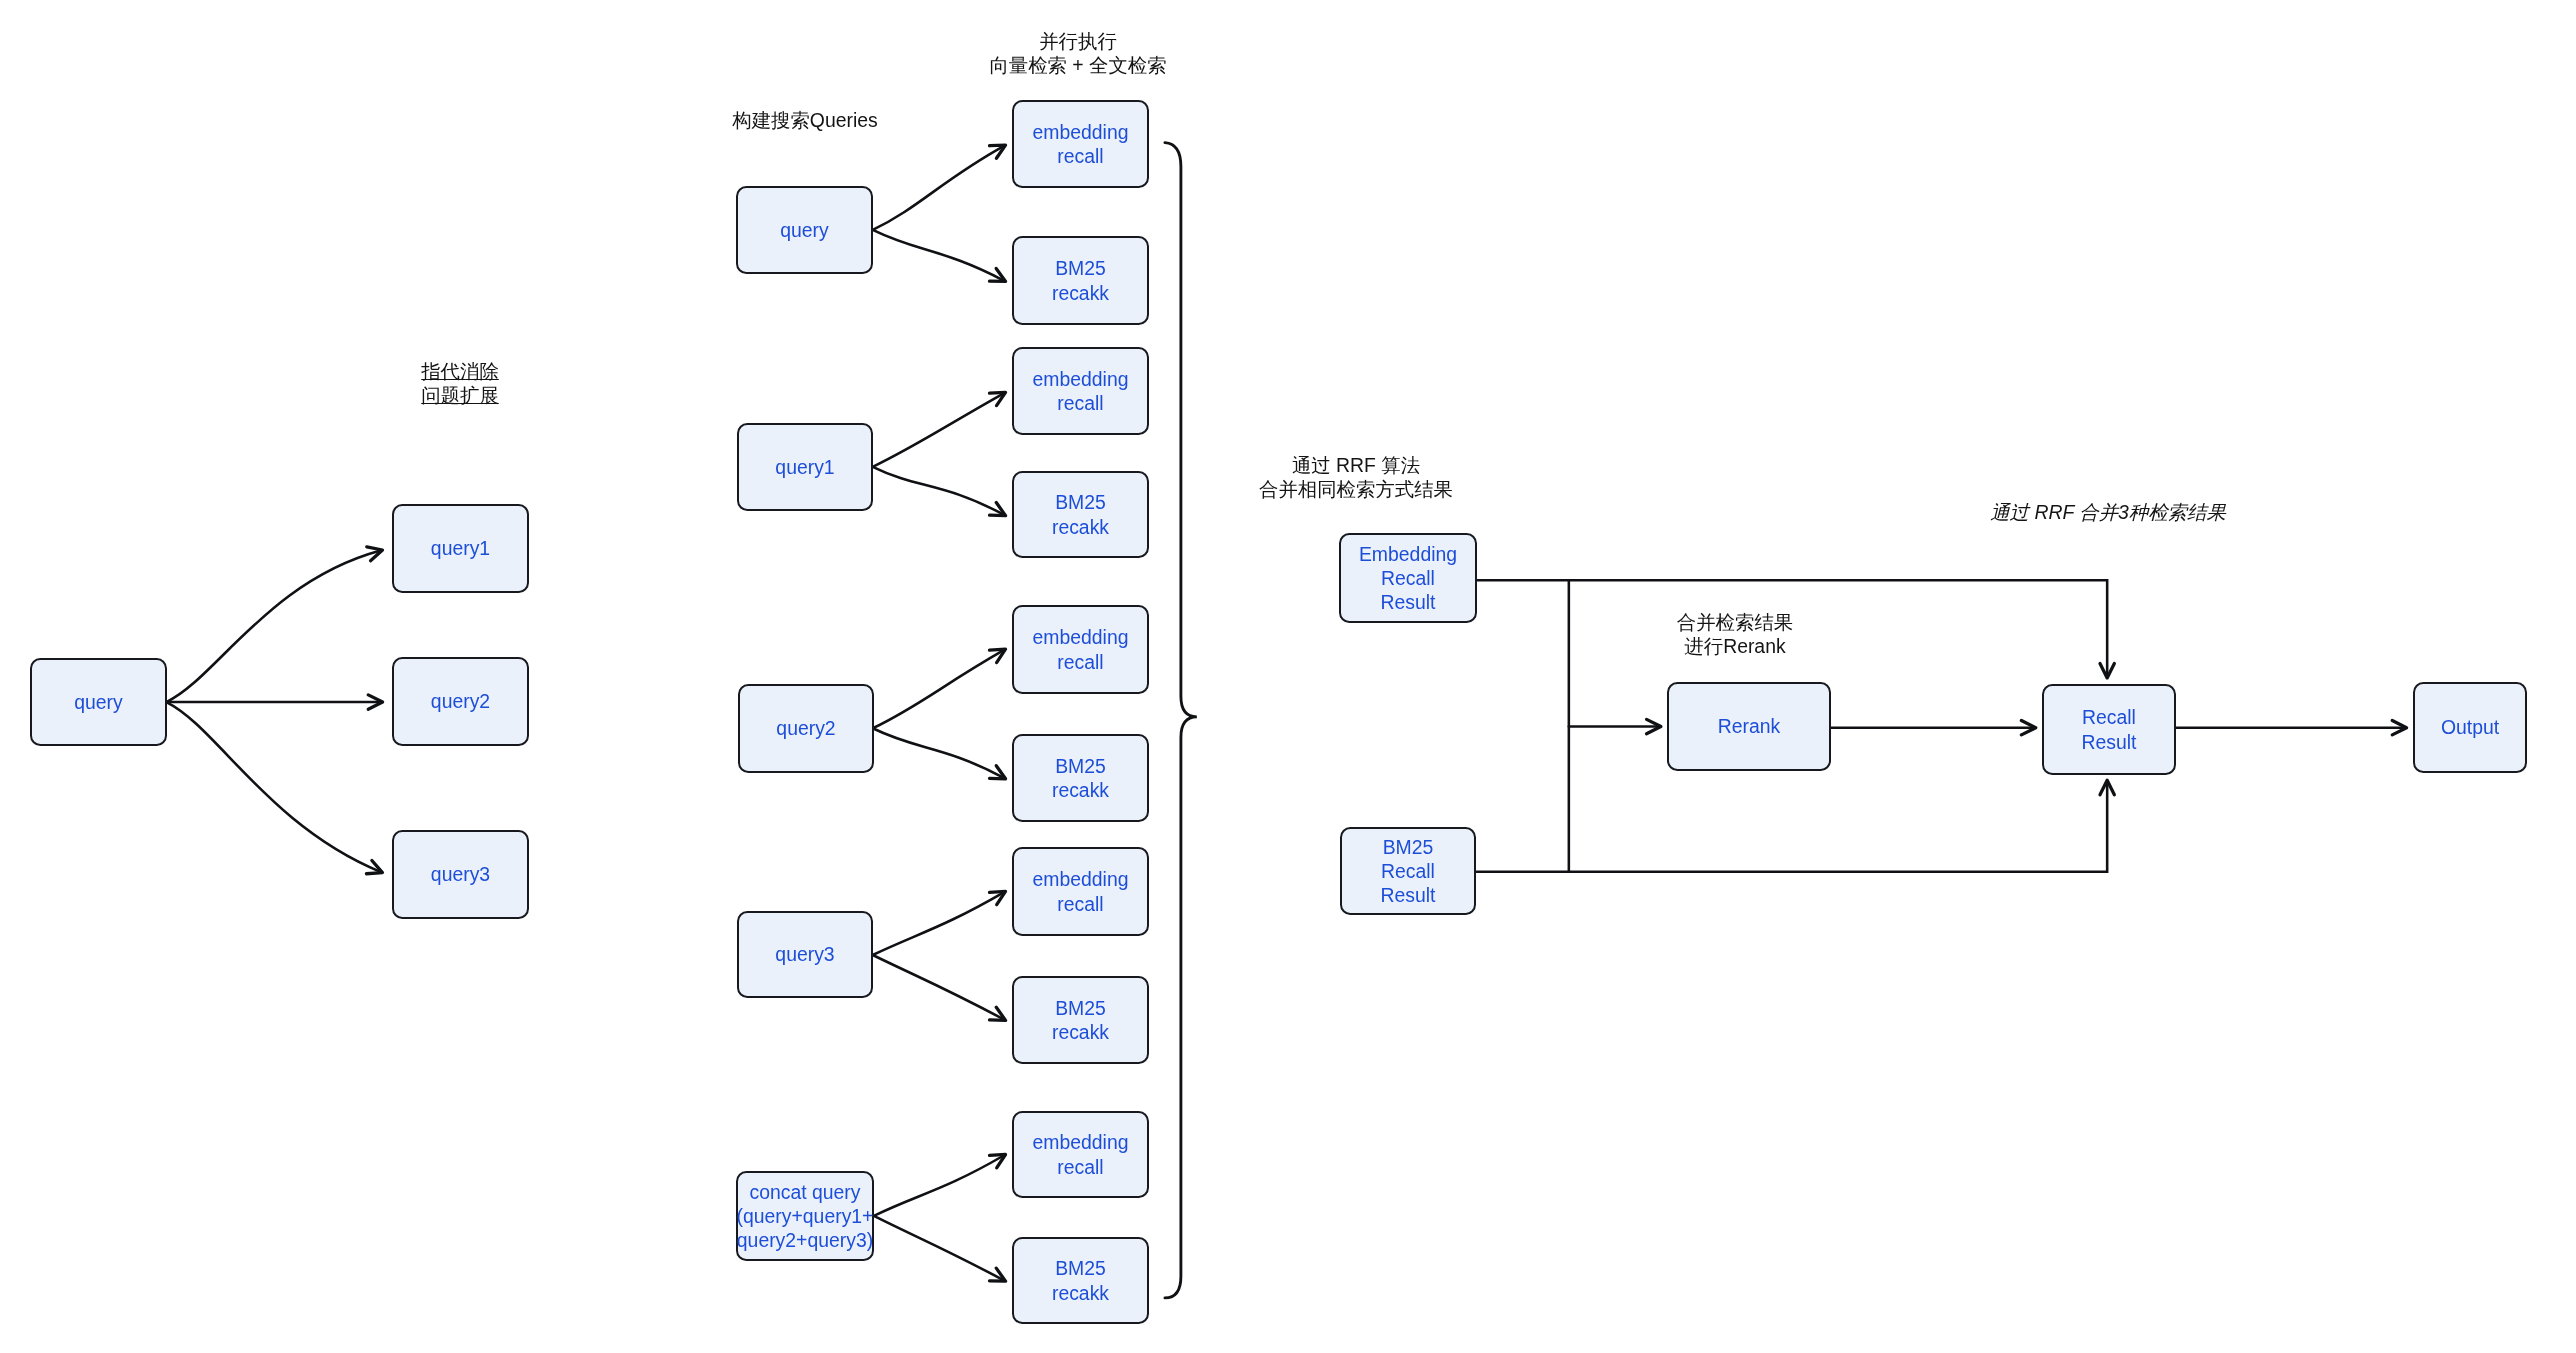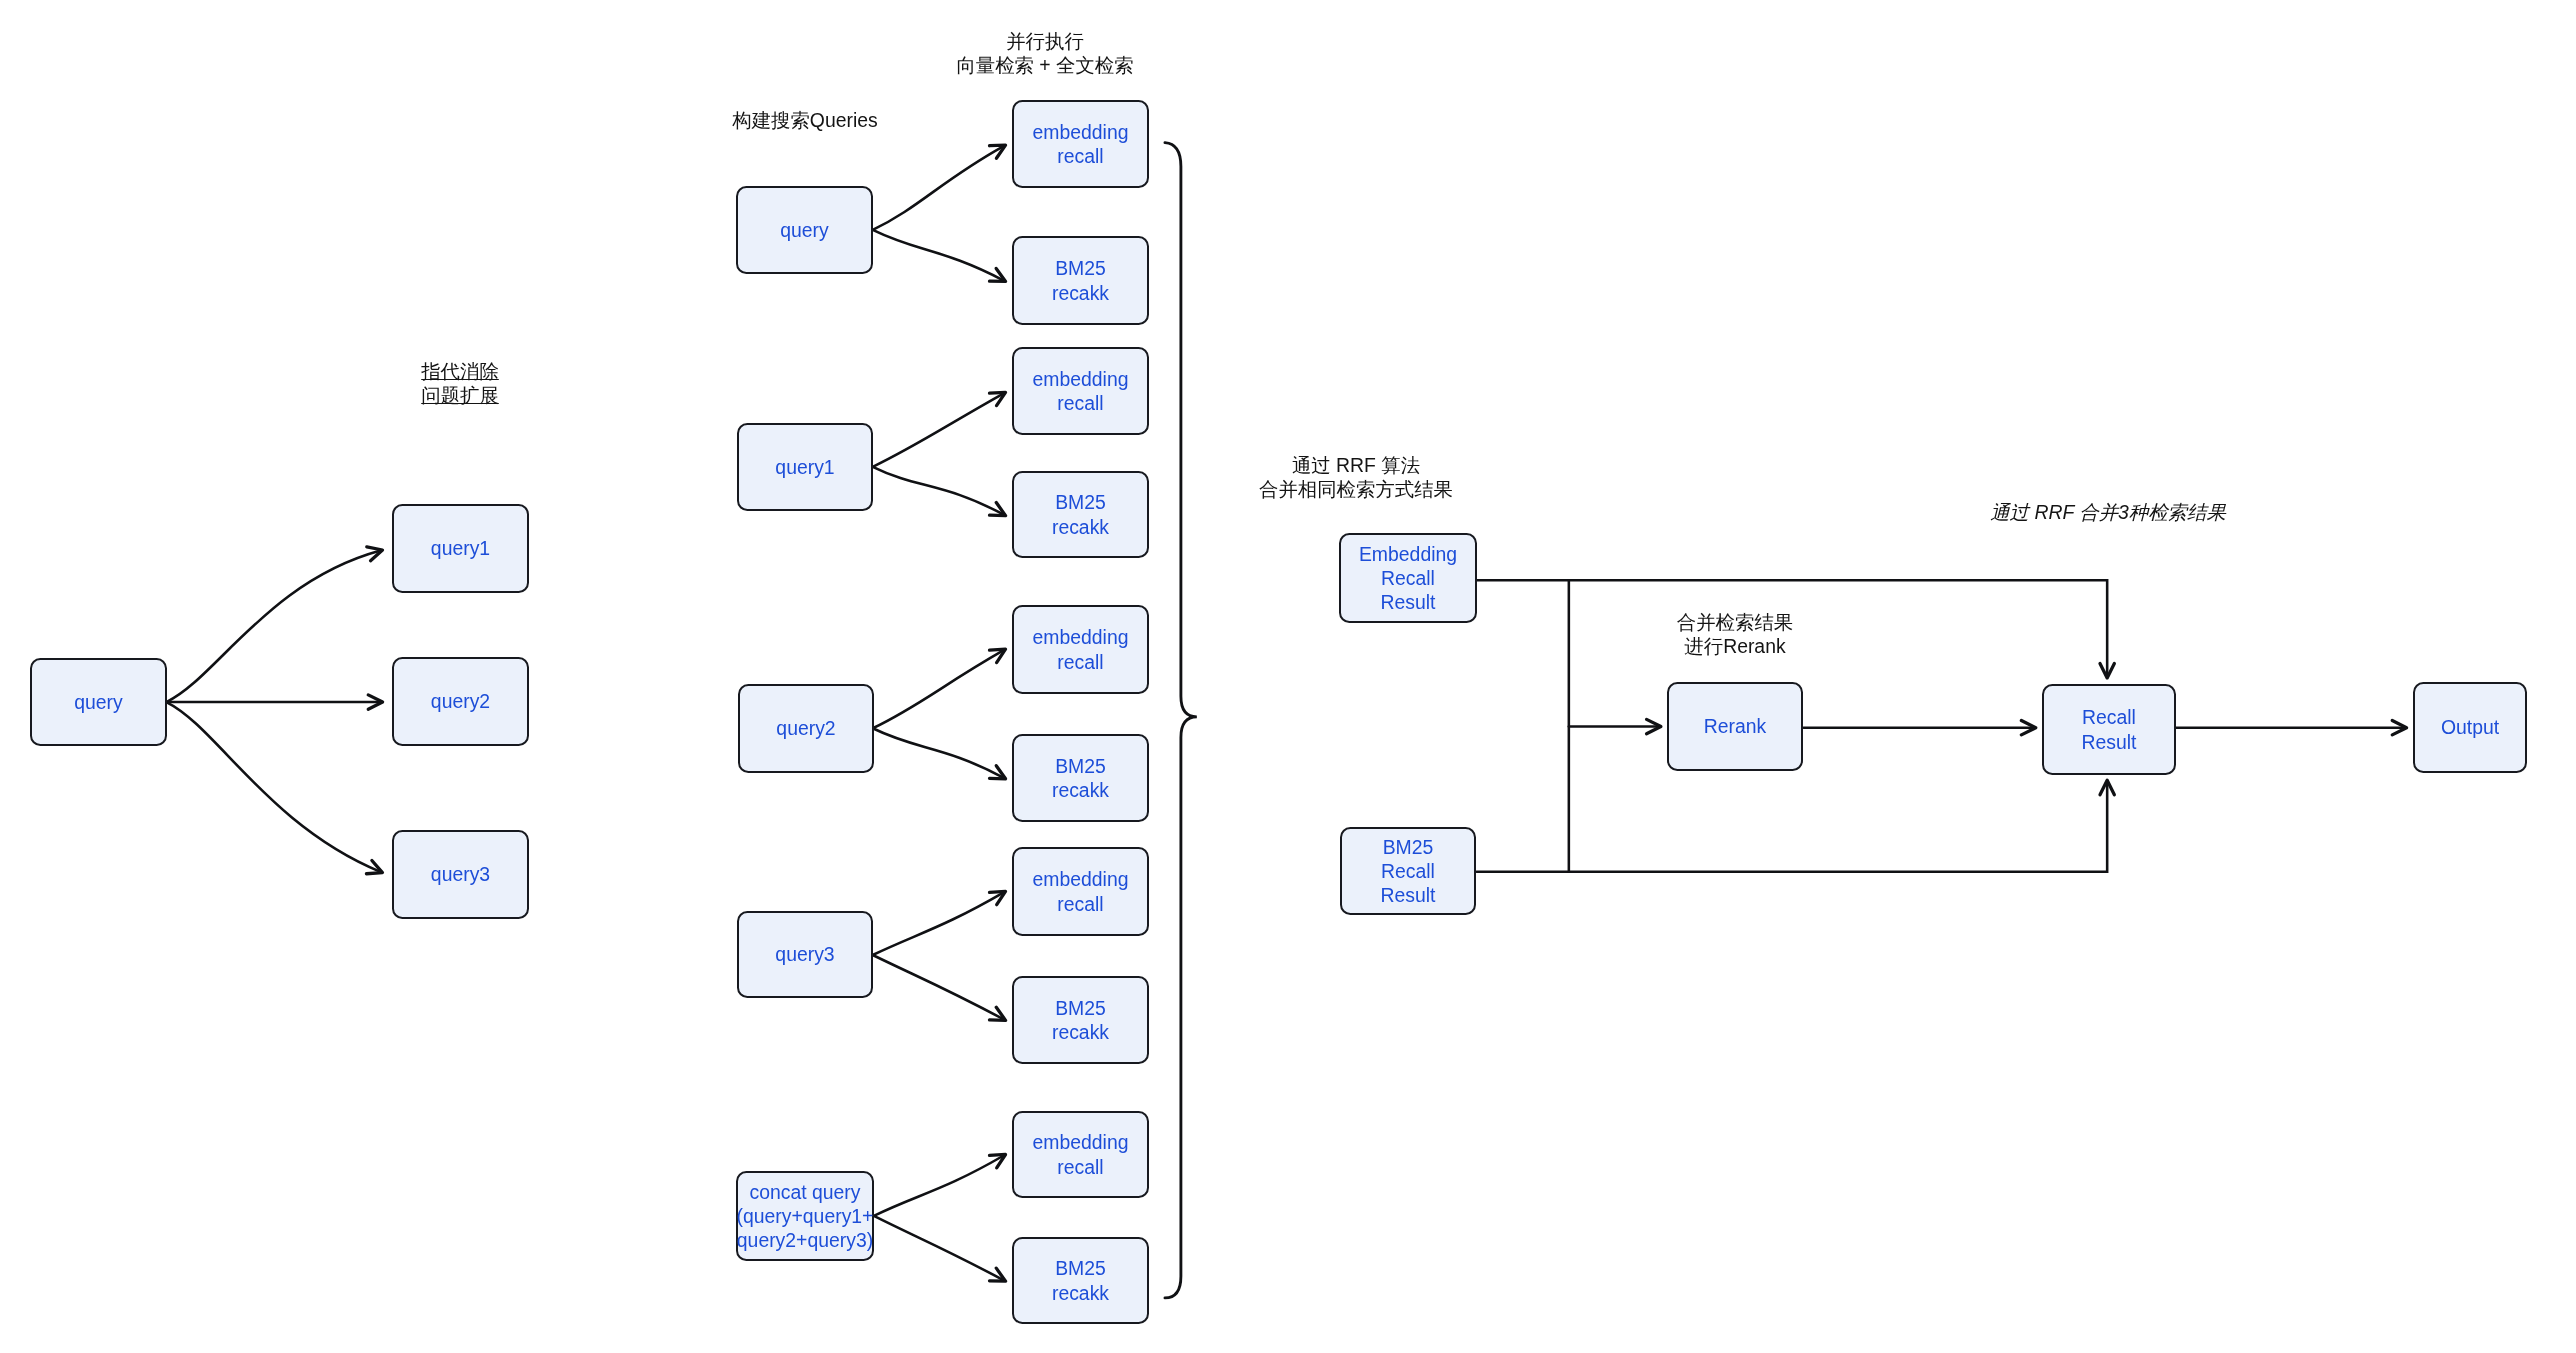--- a/index.html
+++ b/index.html
@@ -59,21 +59,21 @@
       <path d="M 2754 1018 L 2754 1530"></path>
       <path d="M 2754 1275 L 2912 1275" marker-end="url(#arrow)"></path>
       <path d="M 3166 1277 L 3570 1277" marker-end="url(#arrow)"></path>
       <path d="M 3819 1277 L 4221 1277" marker-end="url(#arrow)"></path>
     </g>
   </svg>
 
   <div class="note" style="left:460px;top:359px;text-decoration:underline;">指代消除
 问题扩展</div>
   <div class="note" style="left:805px;top:108px;">构建搜索Queries</div>
-  <div class="note" style="left:1045px;top:28.5px;">并行执行
+  <div class="note" style="left:1078px;top:28.5px;">并行执行
 向量检索 + 全文检索</div>
   <div class="note" style="left:1356px;top:453px;">通过 RRF 算法
 合并相同检索方式结果</div>
   <div class="note" style="left:1735px;top:610px;">合并检索结果
 进行Rerank</div>
   <div class="note" style="left:2108px;top:500px;font-style:italic;">通过 RRF 合并3种检索结果</div>
 
   <div class="node" style="left:30px;top:658px;width:137px;height:88px;">query</div>
   <div class="node" style="left:392px;top:504px;width:137px;height:89px;">query1</div>
   <div class="node" style="left:392px;top:657px;width:137px;height:89px;">query2</div>
@@ -107,19 +107,19 @@
 recall</div>
   <div class="node" style="left:1012px;top:1237px;width:137px;height:87px;">BM25
 recakk</div>
 
   <div class="node" style="left:1339px;top:533px;width:138px;height:90px;">Embedding
 Recall
 Result</div>
   <div class="node" style="left:1340px;top:827px;width:136px;height:88px;">BM25
 Recall
 Result</div>
-  <div class="node" style="left:1667px;top:682px;width:136px;height:89px;">Rerank</div>
+  <div class="node" style="left:1667px;top:682px;width:164px;height:89px;">Rerank</div>
   <div class="node" style="left:2042px;top:684px;width:134px;height:91px;">Recall
 Result</div>
   <div class="node" style="left:2413px;top:682px;width:114px;height:91px;">Output</div>
 
 </div>
 
 
 </body></html>

